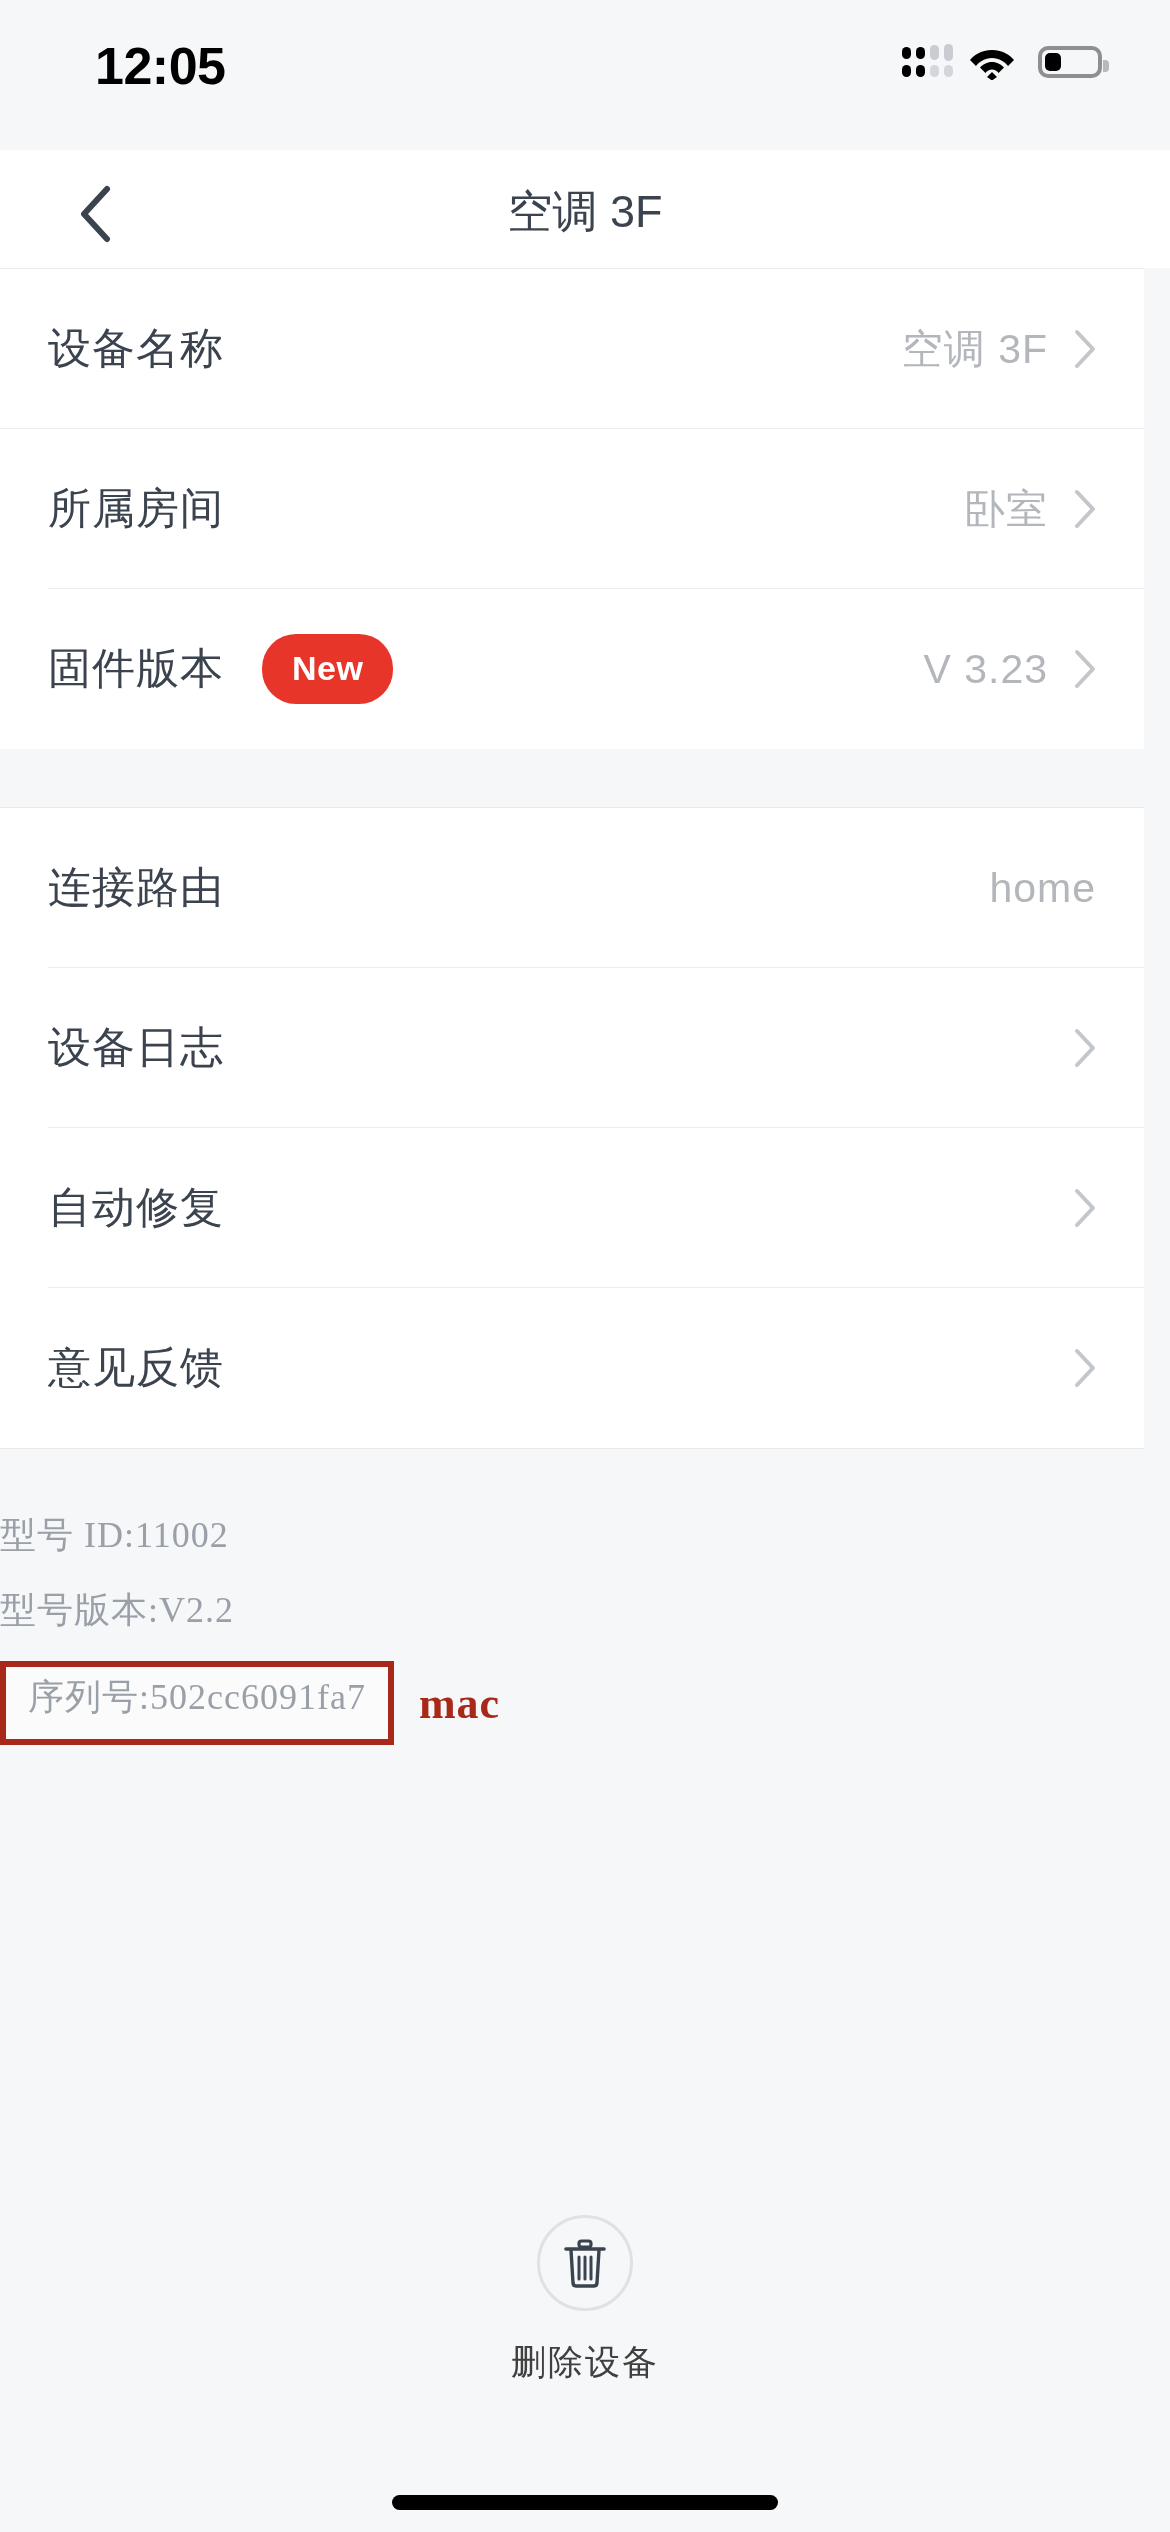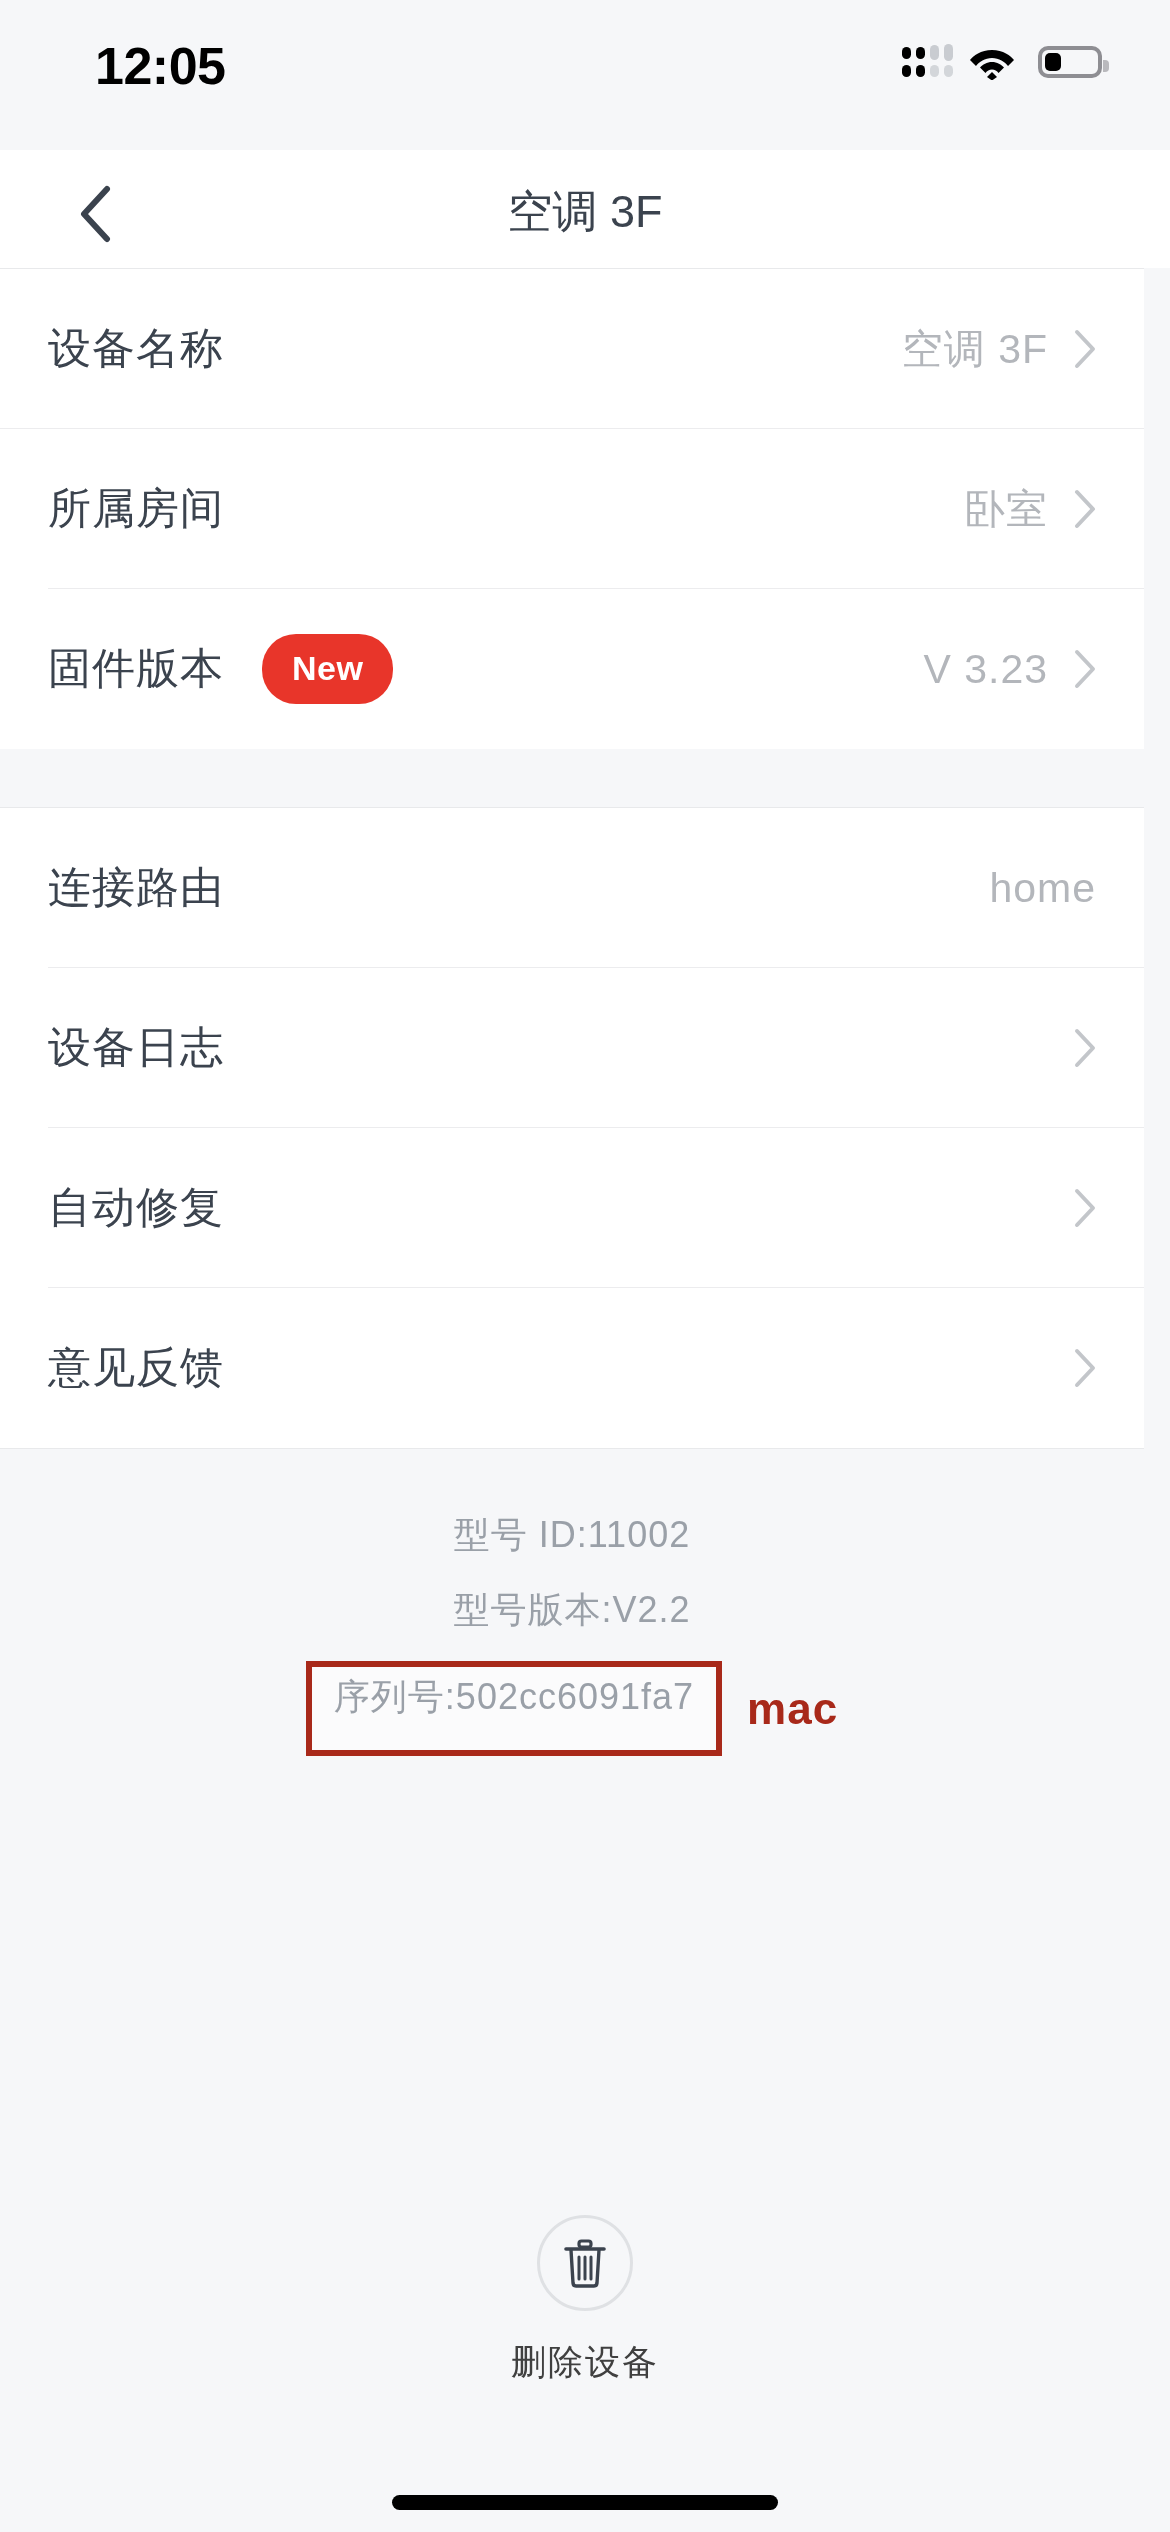--- a/index.html
+++ b/index.html
@@ -67,31 +67,31 @@
   }
   .sep.full { left:0; }
 
   .badge-new {
     margin-left:38px; background:#e8352a; color:#fff;
     font-size:34px; font-weight:bold; line-height:1;
     padding:17px 30px 19px; border-radius:34px; letter-spacing:0.5px;
   }
 
   
-  .info { padding-top:62px; text-align:center; background:#f6f7f9; }
+  .info { padding-top:62px; text-align:left; background:#f6f7f9;font-family:Liberation Serif, serif; }
   .info-line {
     font-size:36px; color:#9aa0a8; letter-spacing:1px; margin-bottom:26px;
   }
   .serial-wrap {
     display:inline-flex; align-items:center; justify-content:center;
     position:relative;
   }
   .serial-box {
     border:6px solid #a8291a; background:#fbfbfc;
-    padding:6px 22px 28px; display:inline-block;
+    padding:6px 22px 17px; display:inline-block;
   }
   .serial-text { font-size:36px; color:#9aa0a8; letter-spacing:1px; }
   .mac-tag {
     margin-left:25px; font-size:44px; color:#a8291a; font-weight:bold; letter-spacing:1px;
   }
 
   
   .delete-area {
     position:absolute; left:0; right:0; top:2215px; text-align:center;
   }

